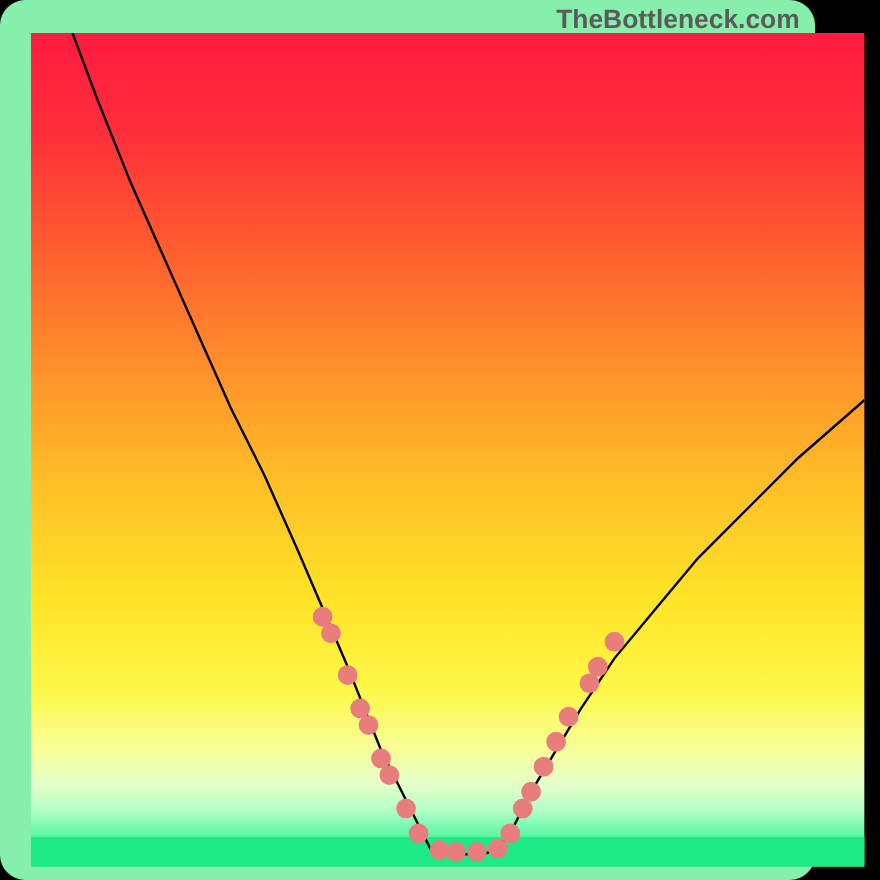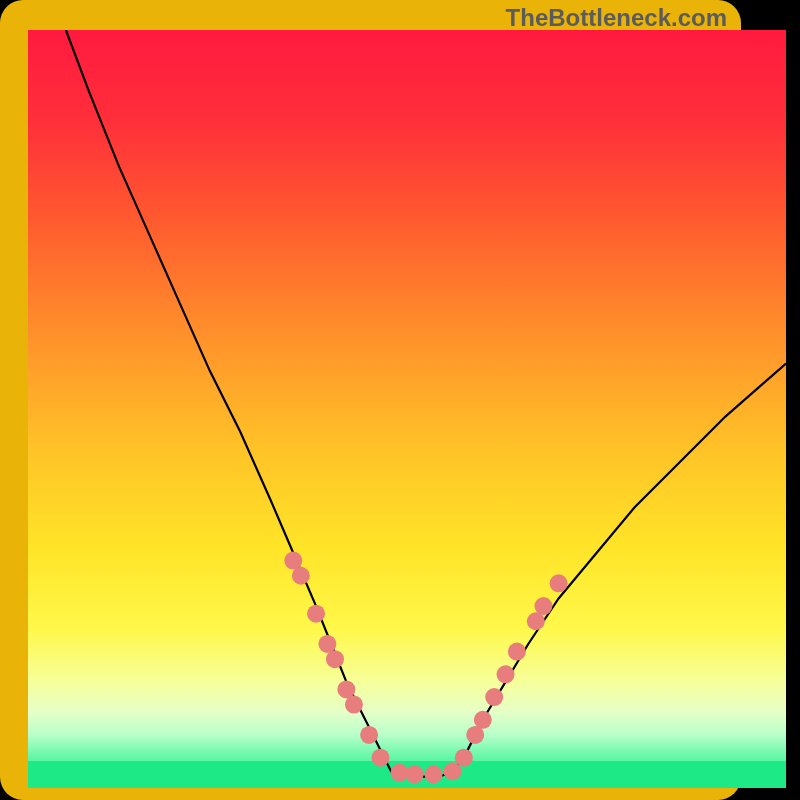--- a/index.html
+++ b/index.html
@@ -8,21 +8,21 @@
     width: 800px;
     height: 800px;
     overflow: hidden;
     background: #000;
     font-family: Arial, Helvetica, sans-serif;
   }
   .stage {
     position: relative;
     width: 741px;
     height: 800px;
-    background: #eab308;
+    background: #86efac;
     border-radius: 23px;
   }
   .plot-area {
     position: absolute;
     overflow: hidden;
   }
   .gradient-bg {
     position: absolute;
     inset: 0;
   }

